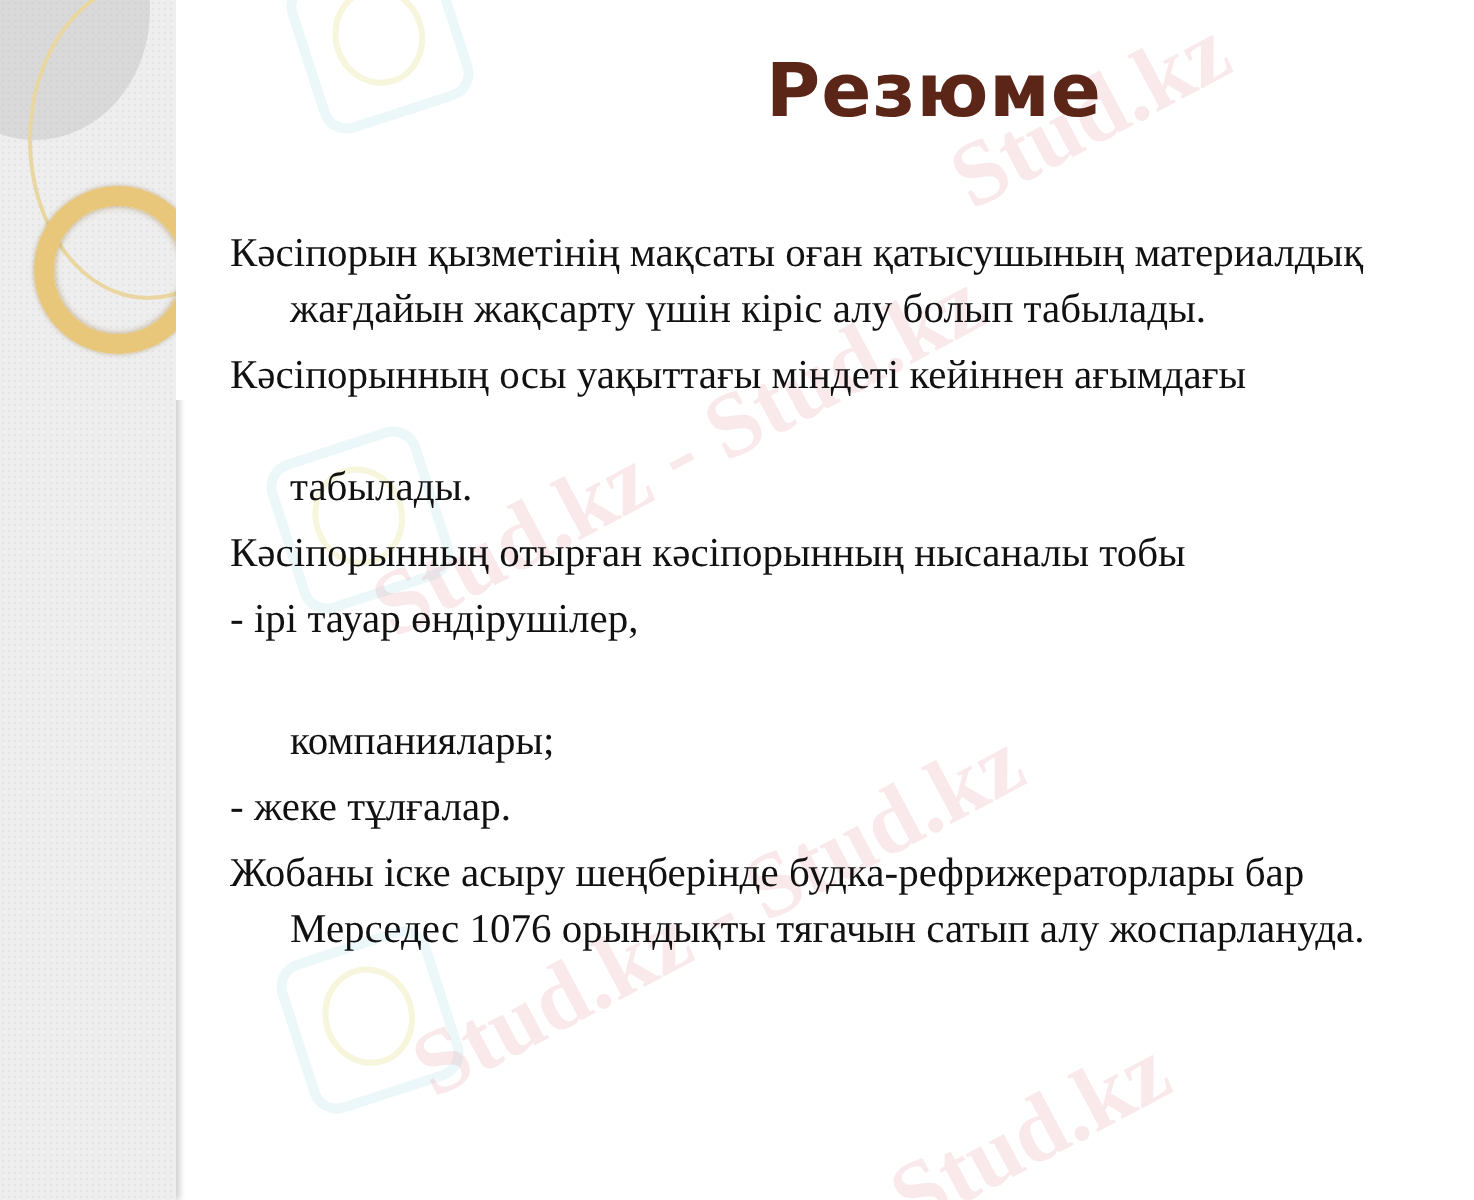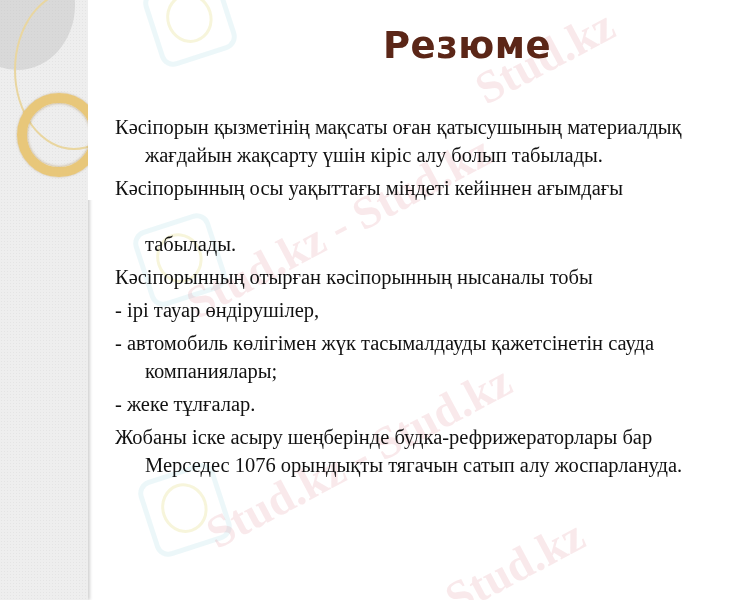--- a/index.html
+++ b/index.html
@@ -96,21 +96,21 @@
     <br>
     <span>табылады.</span>
   </p>
   <p class="para">
     <span>Кәсіпорынның отырған кәсіпорынның нысаналы тобы</span><br>
   </p>
   <p class="para">
     <span>-  ірі тауар өндірушілер,</span>
   </p>
   <p class="para">
-    <span>- автомобиль көлігімен жүк тасымалдауды қажетсінетін  сауда</span><br>
+    <br>
     <span>компаниялары;</span>
   </p>
   <p class="para">
     <span>- жеке тұлғалар.</span>
   </p>
   <p class="para last">
     <span>Жобаны іске асыру шеңберінде будка-рефрижераторлары бар</span><br>
     <span>Мерседес 1076 орындықты тягачын сатып алу жоспарлануда.</span>
   </p>
 </div>

